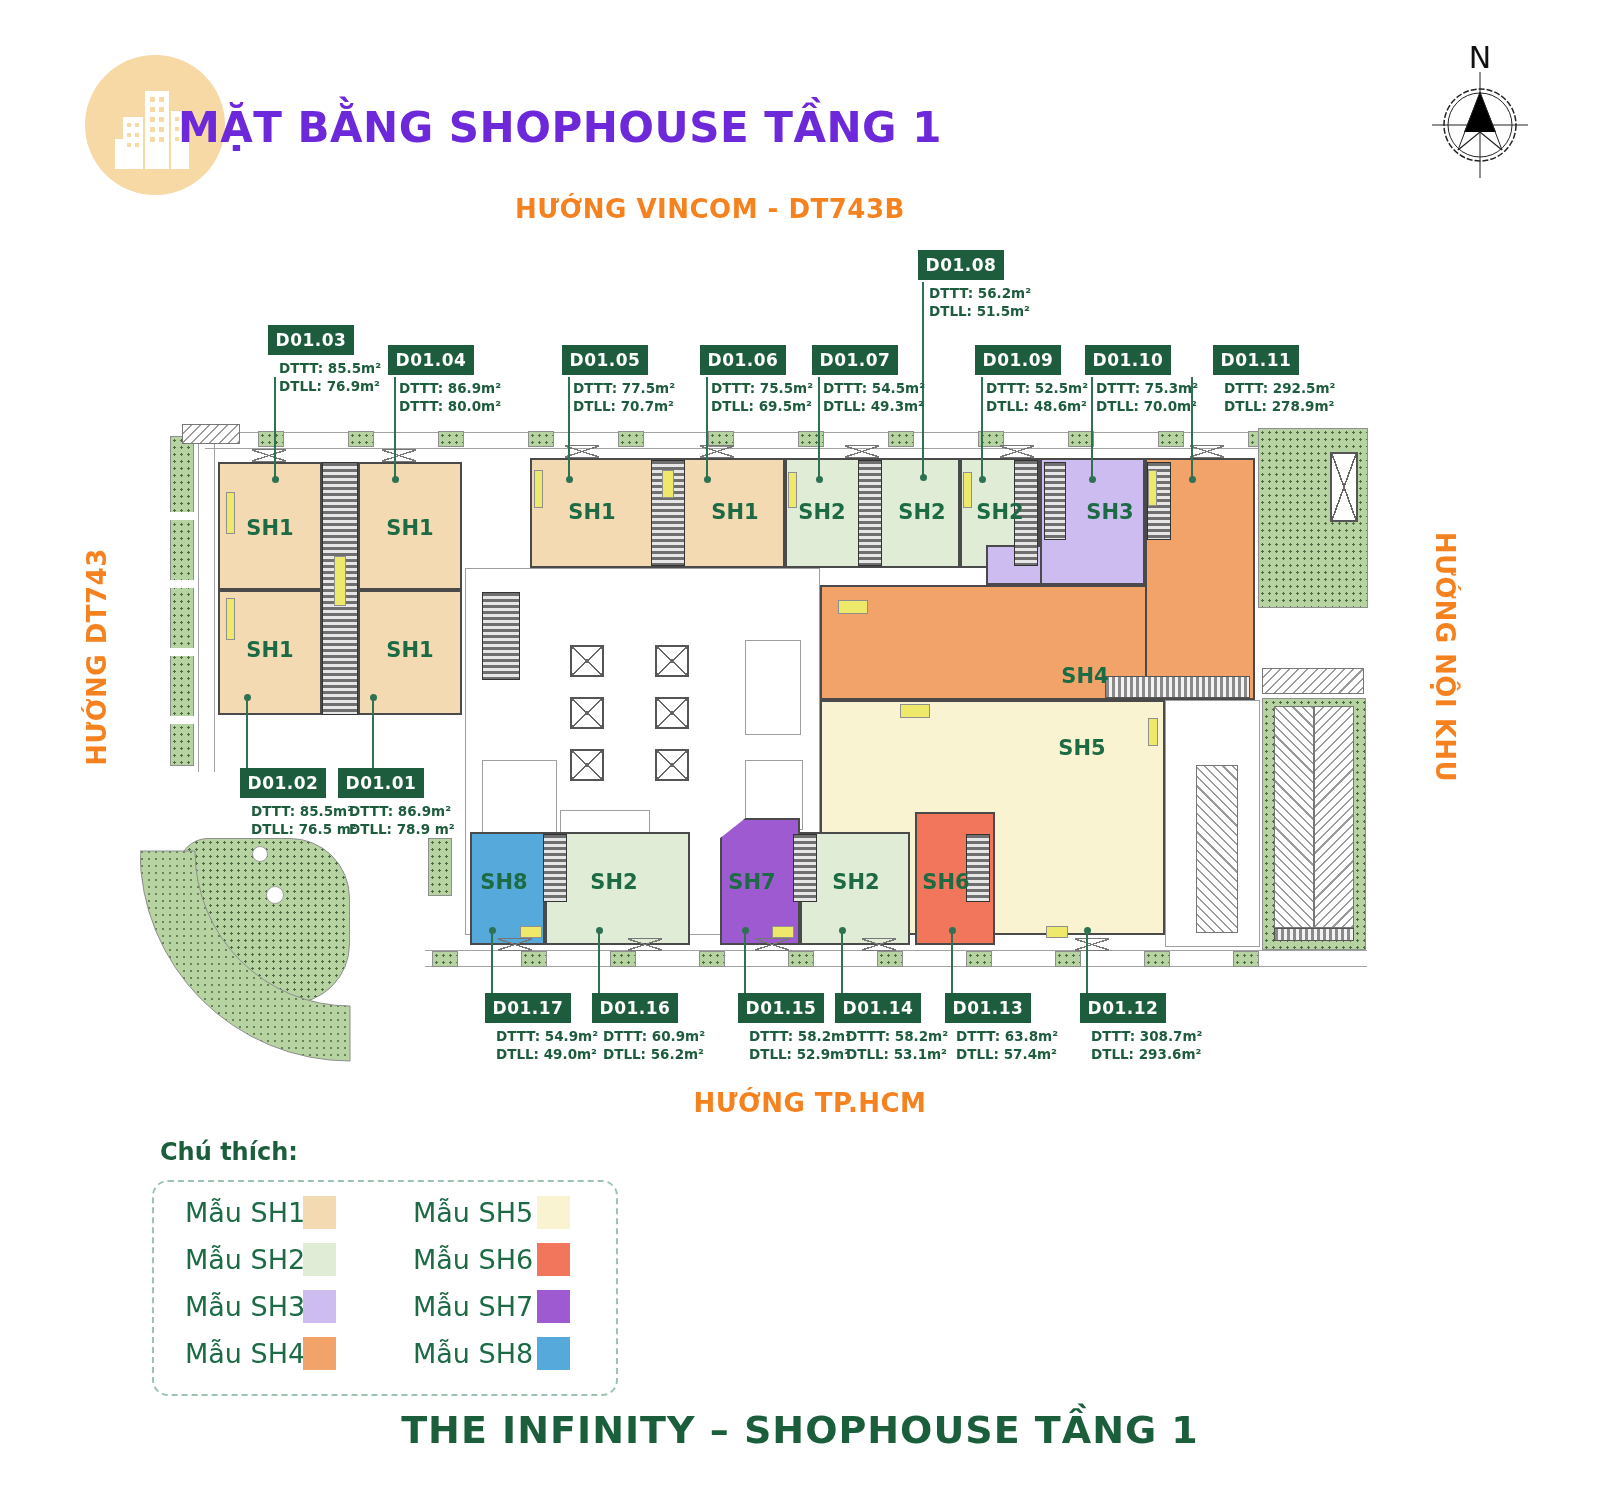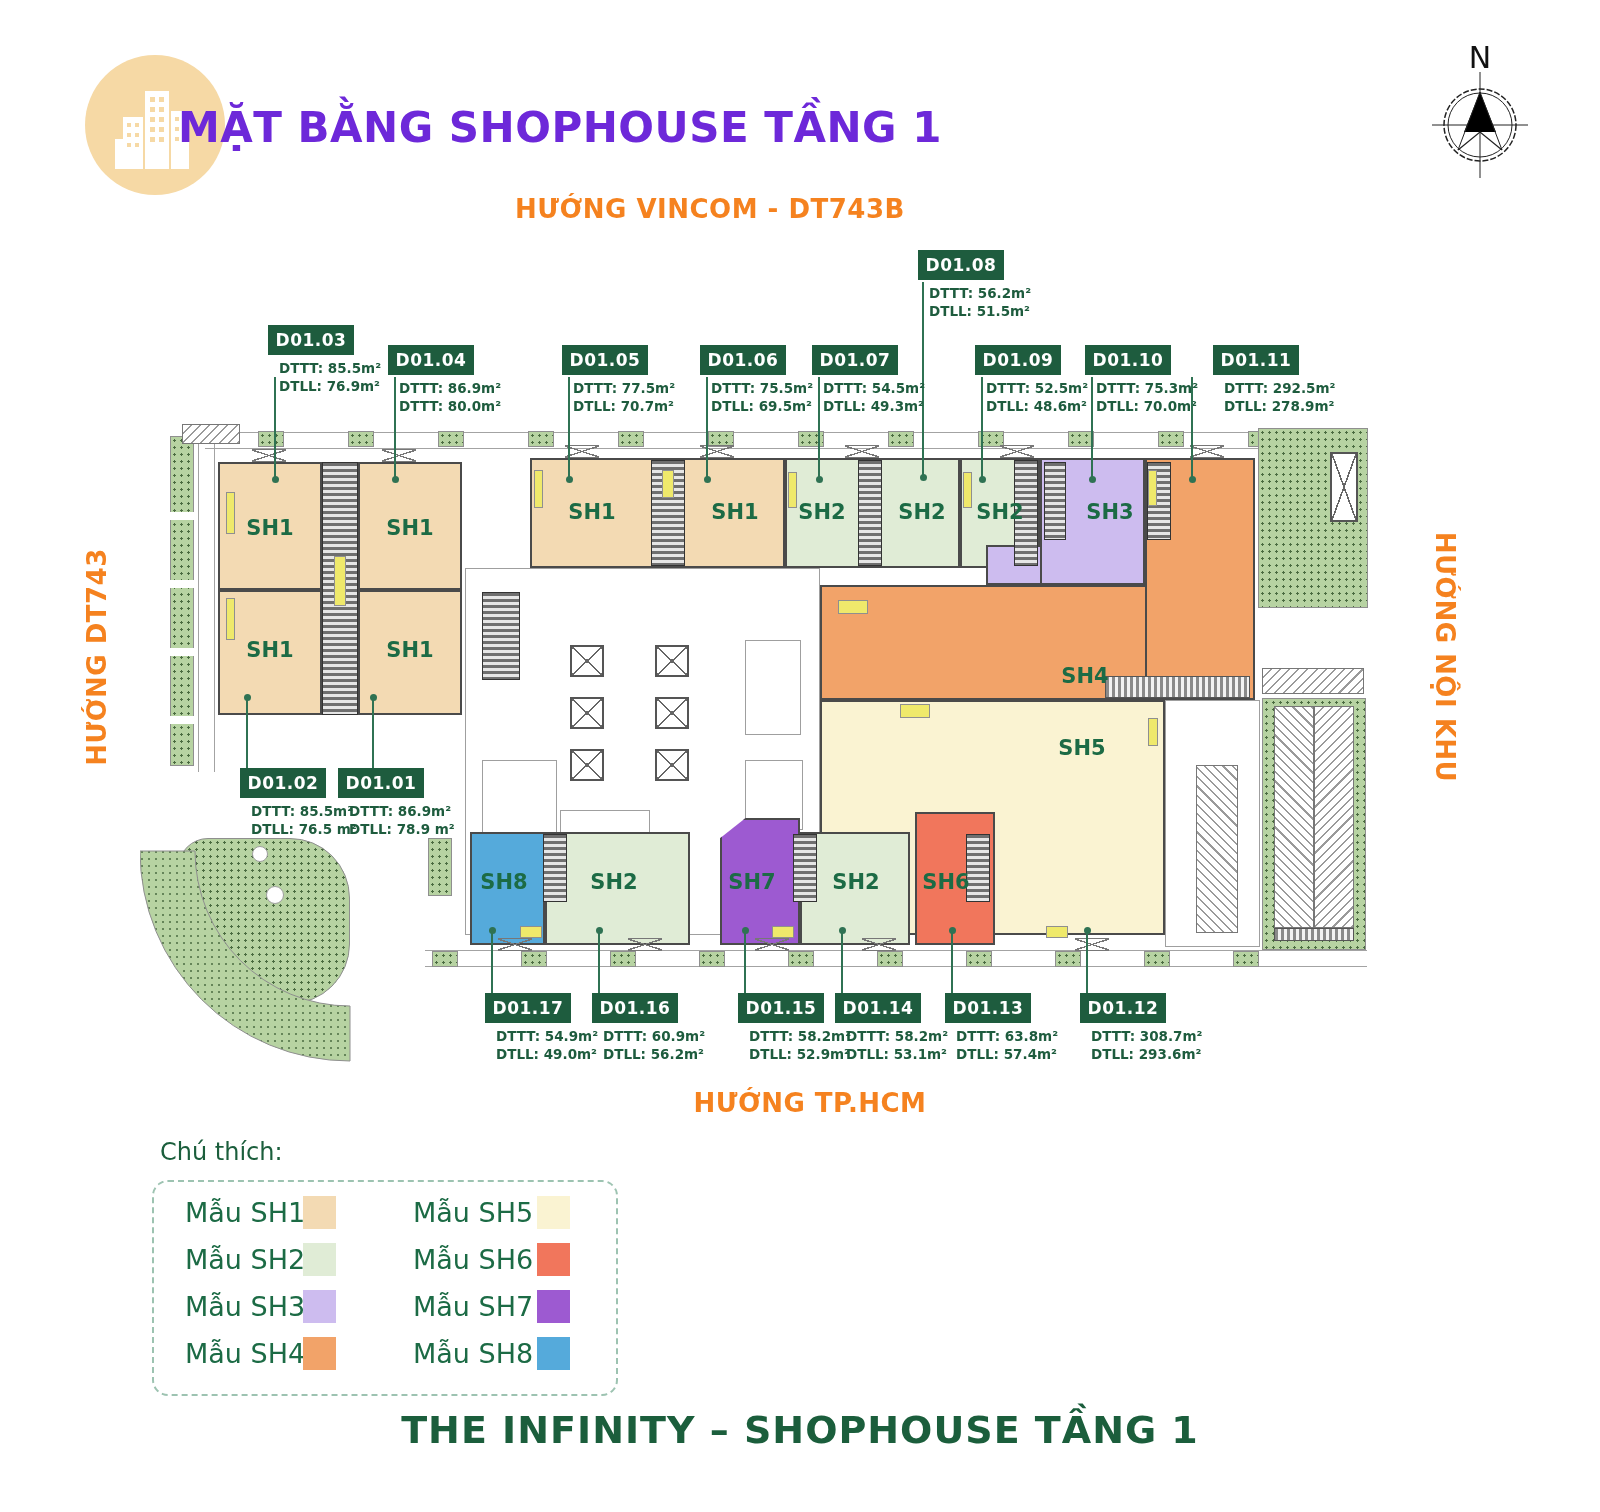--- a/index.html
+++ b/index.html
@@ -39,21 +39,21 @@
        letter-spacing:.5px;white-space:nowrap;text-align:center}
   .door{position:absolute;height:13px;width:34px;border-top:1.5px solid #777;border-bottom:1.5px solid #777;
         box-sizing:border-box;background-image:
         linear-gradient(to top right,transparent calc(50% - .7px),#777 calc(50% - .7px) calc(50% + .7px),transparent calc(50% + .7px)),
         linear-gradient(to bottom right,transparent calc(50% - .7px),#777 calc(50% - .7px) calc(50% + .7px),transparent calc(50% + .7px))}
   .wline{position:absolute;border-top:1px solid #a3a3a3}
   .wlinev{position:absolute;border-left:1px solid #a3a3a3}
   .page-title{position:absolute;color:#6d28d9;font-weight:800;font-size:42px;letter-spacing:.5px;white-space:nowrap}
   .footer-title{position:absolute;width:1600px;text-align:center;color:#1B5E3C;
                 font-weight:800;font-size:38px;letter-spacing:1px}
-  .legend-title{position:absolute;color:#1B5E3C;font-weight:400;font-size:24px}
+  .legend-title{position:absolute;color:#1B5E3C;font-weight:700;font-size:24px}
   .legend-box{position:absolute;border:2px dashed #9DC3B1;border-radius:16px}
   .legend-label{position:absolute;color:#1C6B45;font-size:27px;white-space:nowrap}
   .sw{position:absolute;width:33px;height:33px}
   .logo-circle{position:absolute;background:#F6D9A5;border-radius:50%}
 </style>
 </head>
 <body>
 
 <div class="logo-circle" style="left:85px;top:55px;width:140px;height:140px">
   <svg width="140" height="140" viewBox="0 0 140 140">

